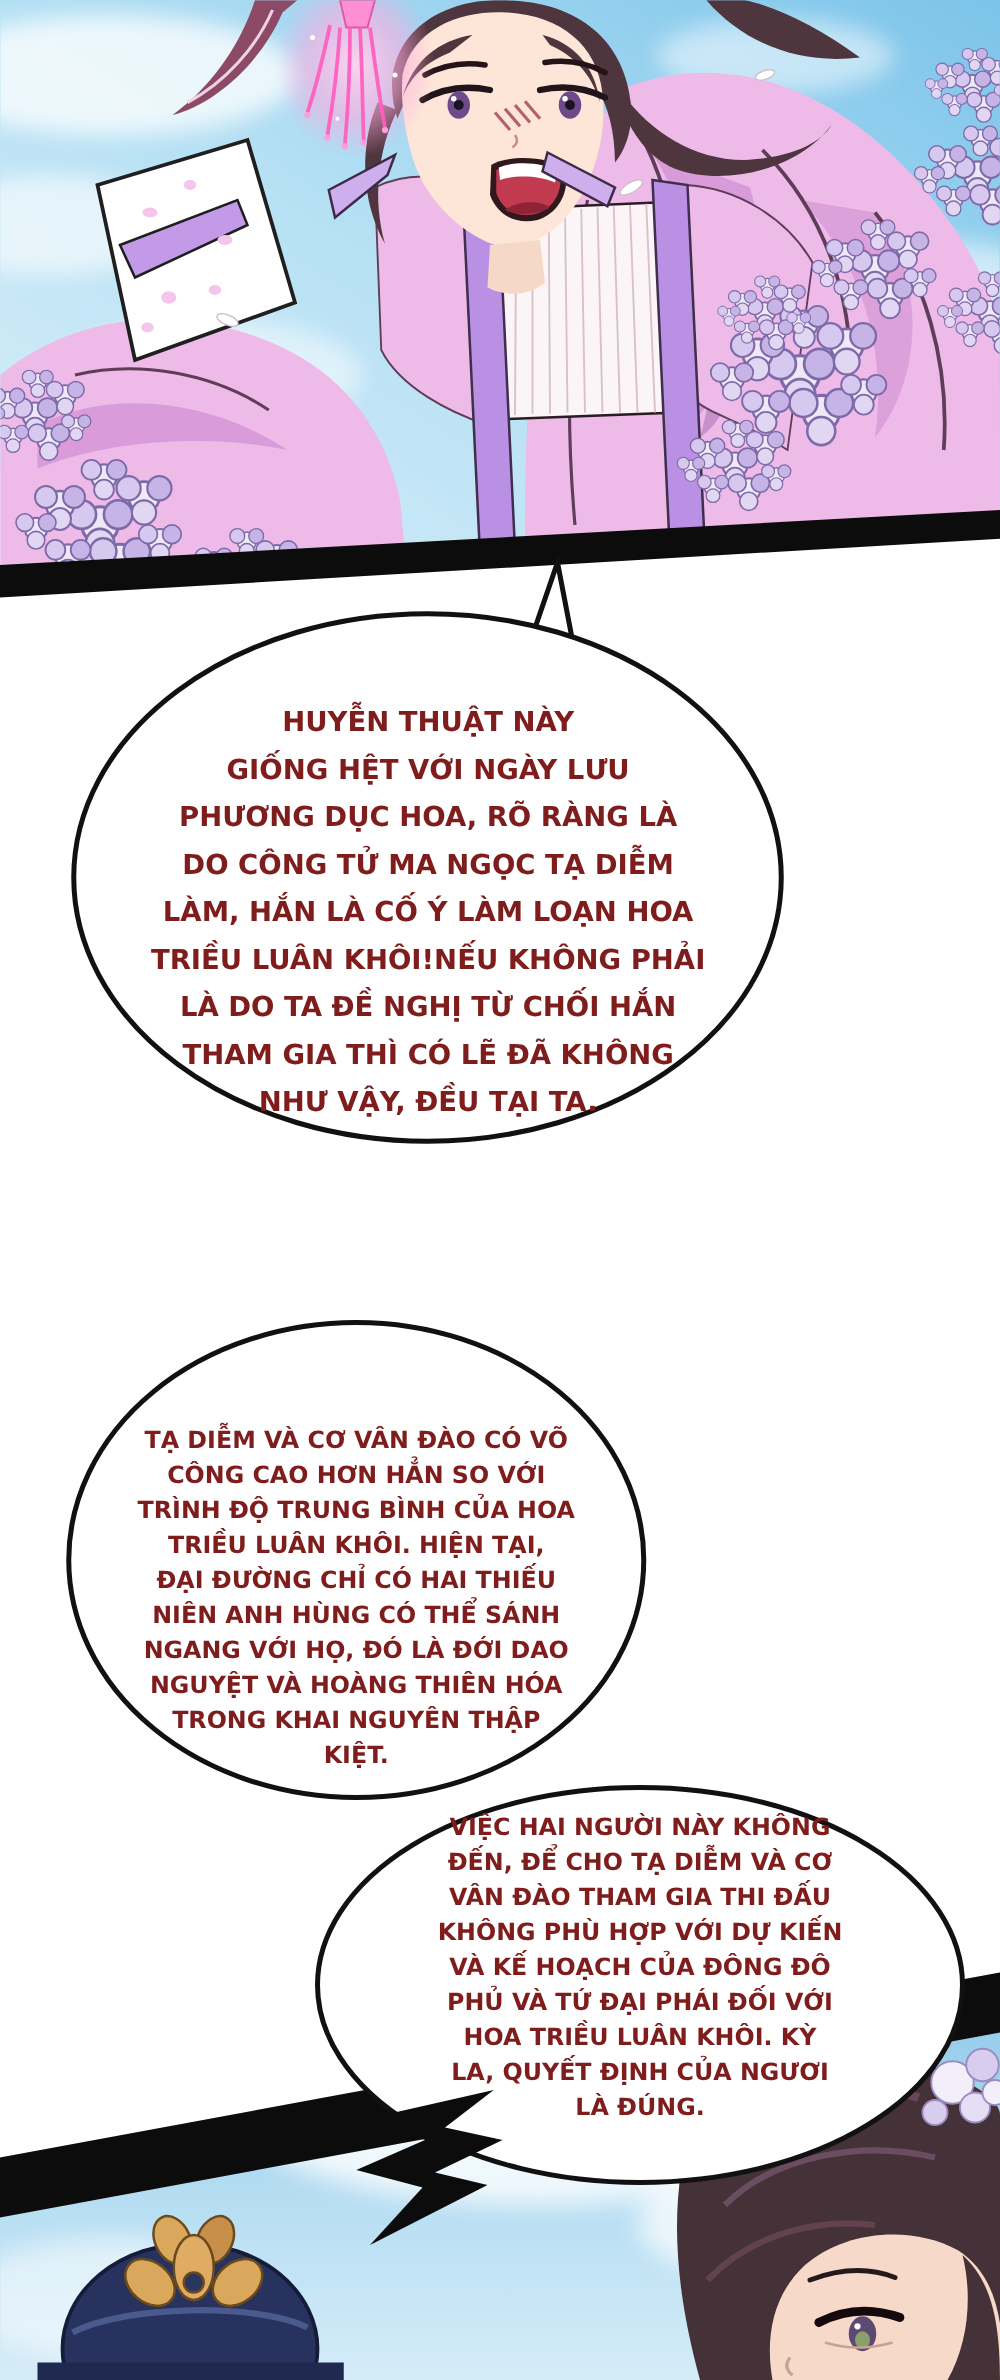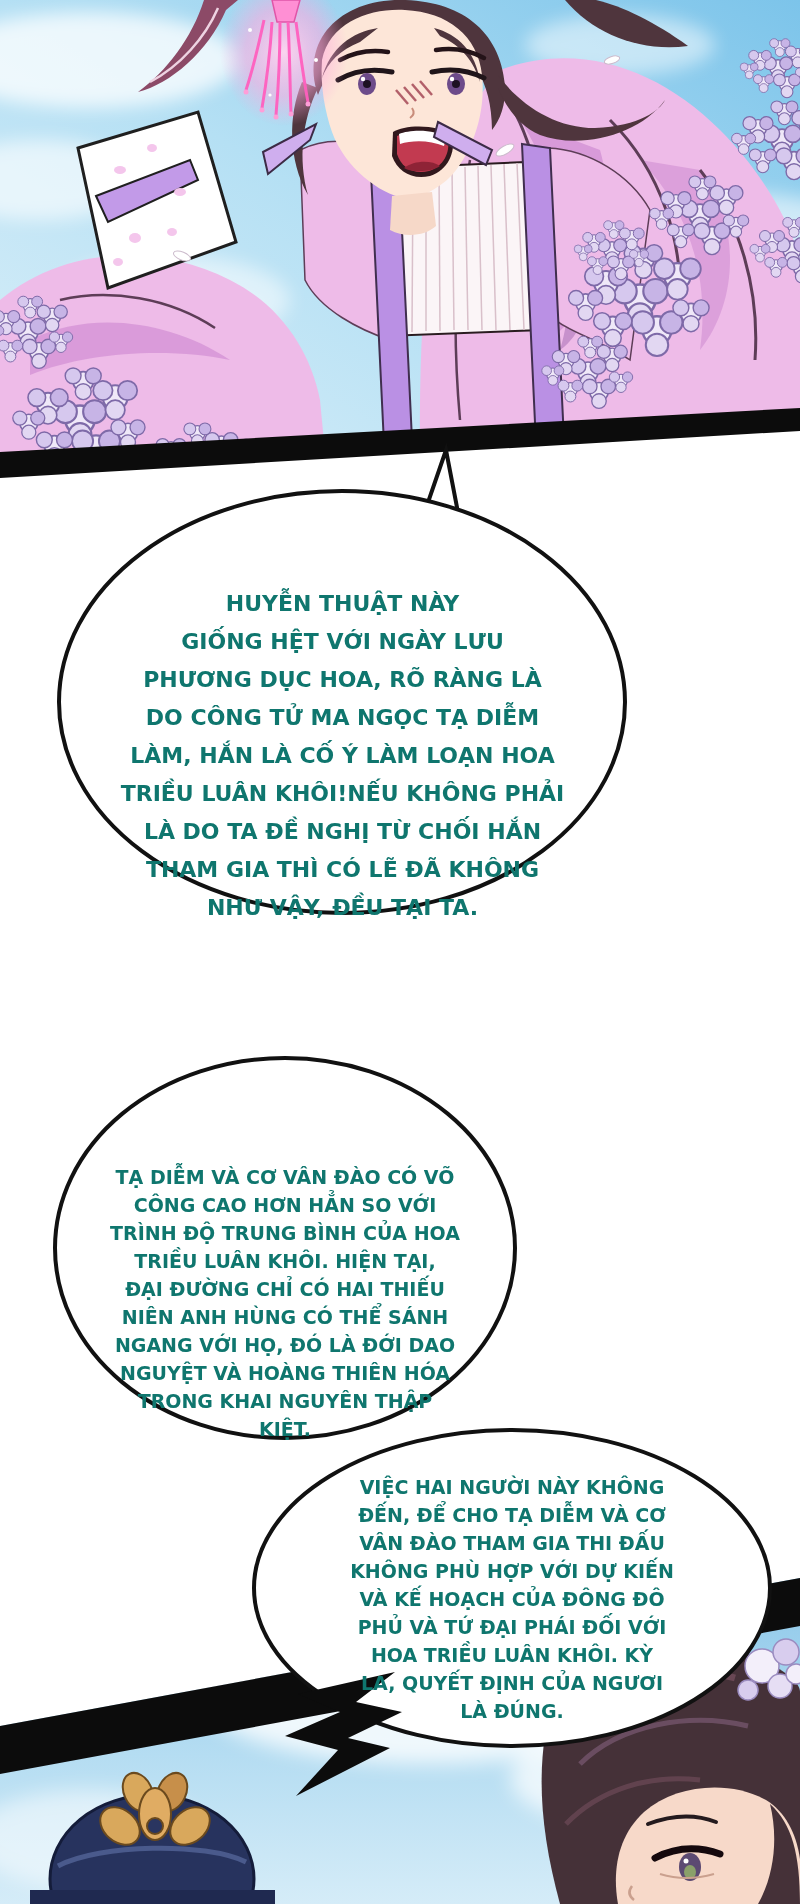--- a/index.html
+++ b/index.html
@@ -3,21 +3,21 @@
 <meta charset="utf-8">
 <style>
   html,body{margin:0;padding:0;background:#ffffff;}
   .page{position:relative;width:800px;height:1904px;background:#ffffff;overflow:hidden;
         font-family:"DejaVu Sans", sans-serif;}
   .panel{position:absolute;left:0;width:800px;}
   .panel-top{top:0;height:505px;clip-path:polygon(0 0,800px 0,800px 409px,0 453px);}
   .panel-bottom{top:1574px;height:330px;clip-path:polygon(0 152px,800px 4px,800px 330px,0 330px);}
   .overlay{position:absolute;left:0;top:0;width:800px;height:1904px;z-index:5;}
   .bubble-text{position:absolute;z-index:6;white-space:pre-line;text-align:center;
-               color:#0f766e;font-weight:bold;margin-top:25px;}
+               color:#7f1d1d;font-weight:bold;}
   .bt1{left:70px;top:560px;width:545px;font-size:22px;line-height:38px;}
   .bt2{left:60px;top:1138px;width:450px;font-size:19px;line-height:28px;}
   .bt3{left:258px;top:1448px;width:508px;font-size:19px;line-height:28px;}
   svg{display:block;}
 </style>
 </head>
 <body>
 
 <div class="page">
 

